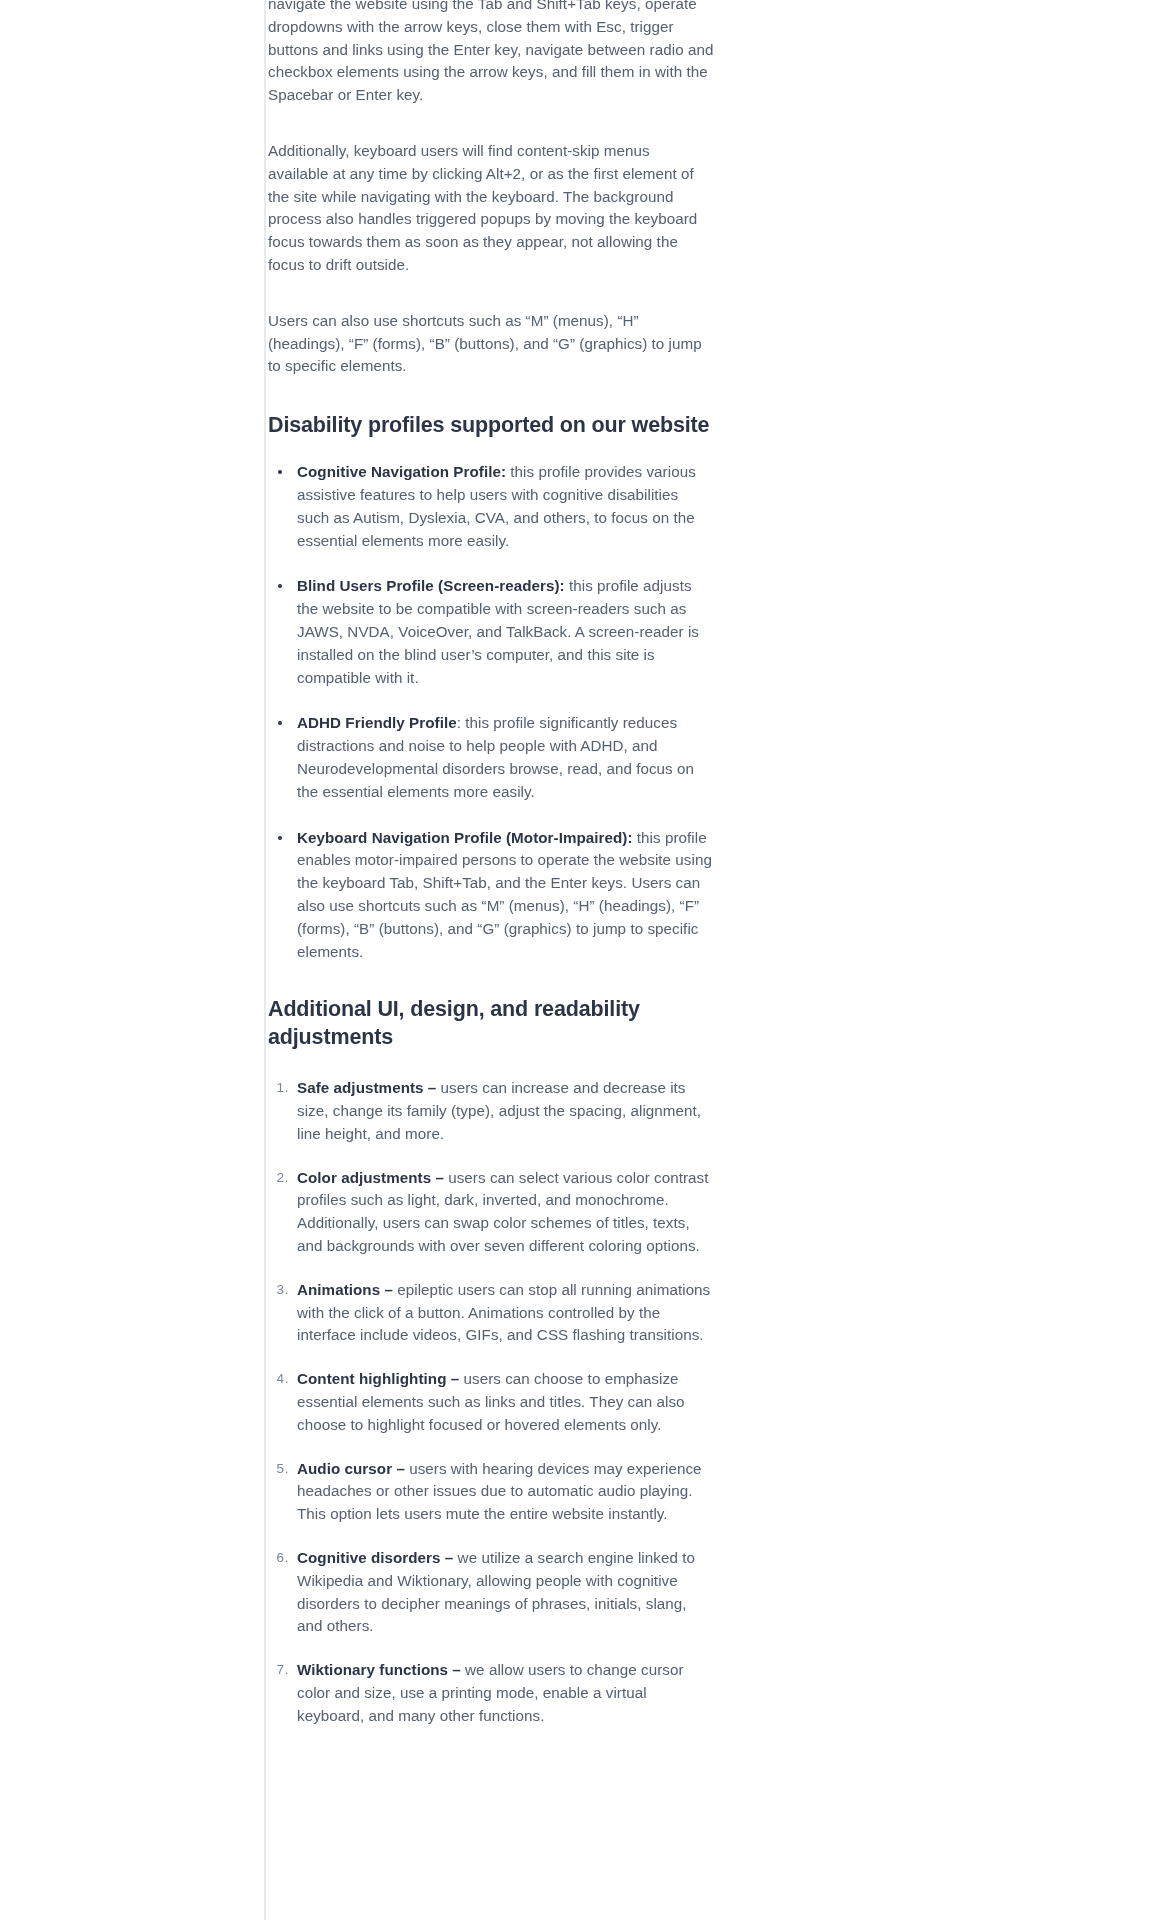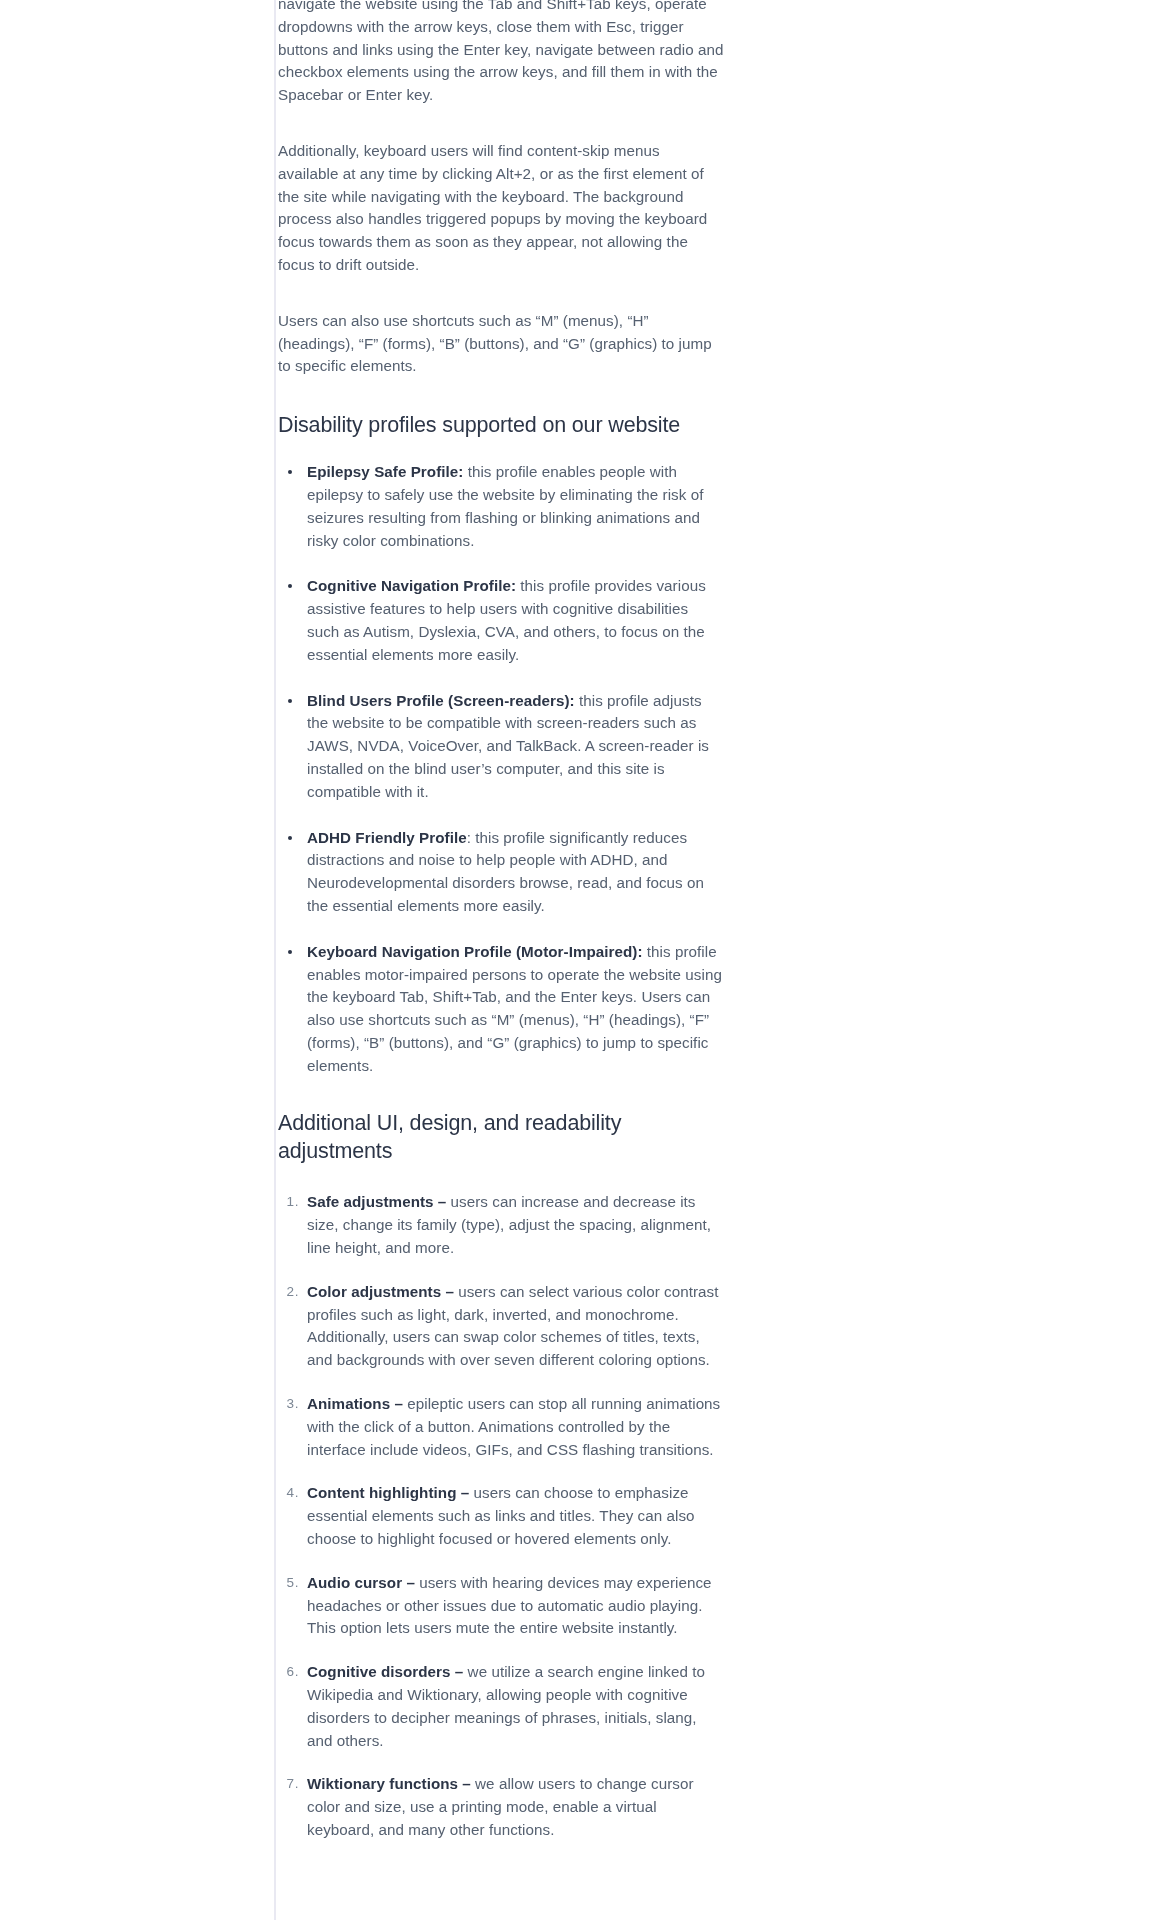--- a/index.html
+++ b/index.html
@@ -11,21 +11,21 @@
     width: 1166px;
     height: 1920px;
     position: relative;
     font-family: "Liberation Sans", sans-serif;
     overflow: hidden;
   }
 
   
   #statement-panel {
     position: absolute;
-    left: 10px;
+    left: 0;
     top: 0;
     width: 1006px;
     height: 1920px;
     background: #ffffff;
   }
 
   
   #content-divider {
     position: absolute;
     left: 264px;
@@ -50,21 +50,21 @@
     letter-spacing: 0.05px;
   }
   p.body-par.first {
     margin-top: -7px;
   }
 
   h3.section-heading {
     margin: 14px 0 22px 0;
     font-size: 21.5px;
     line-height: 28px;
-    font-weight: normal;
+    font-weight: bold;
     color: #2c3547;
     letter-spacing: -0.15px;
   }
   h3.section-heading.second {
     margin-top: 32px;
     margin-bottom: 26px;
   }
 
   ul.profile-list {
     list-style: none;
@@ -132,23 +132,20 @@
   <div id="content-column">
 
     <p class="body-par first">navigate the website using the Tab and Shift+Tab keys, operate dropdowns with the arrow keys, close them with Esc, trigger buttons and links using the Enter key, navigate between radio and checkbox elements using the arrow keys, and fill them in with the Spacebar or Enter key.</p>
     <p class="body-par">Additionally, keyboard users will find content-skip menus available at any time by clicking Alt+2, or as the first element of the site while navigating with the keyboard. The background process also handles triggered popups by moving the keyboard focus towards them as soon as they appear, not allowing the focus to drift outside.</p>
     <p class="body-par">Users can also use shortcuts such as “M” (menus), “H” (headings), “F” (forms), “B” (buttons), and “G” (graphics) to jump to specific elements.</p>
 
     <h3 class="section-heading">Disability profiles supported on our website</h3>
 
     <ul class="profile-list">
       <li>
-        <span class="bullet-dot"></span><span class="lead">Epilepsy Safe Profile:</span><span> this profile enables people with epilepsy to safely use the website by eliminating the risk of seizures resulting from flashing or blinking animations and risky color combinations.</span>
-      </li>
-      <li>
         <span class="bullet-dot"></span><span class="lead">Cognitive Navigation Profile:</span><span> this profile provides various assistive features to help users with cognitive disabilities such as Autism, Dyslexia, CVA, and others, to focus on the essential elements more easily.</span>
       </li>
       <li>
         <span class="bullet-dot"></span><span class="lead">Blind Users Profile (Screen-readers):</span><span> this profile adjusts the website to be compatible with screen-readers such as JAWS, NVDA, VoiceOver, and TalkBack. A screen-reader is installed on the blind user’s computer, and this site is compatible with it.</span>
       </li>
       <li>
         <span class="bullet-dot"></span><span class="lead">ADHD Friendly Profile</span><span>: this profile significantly reduces distractions and noise to help people with ADHD, and Neurodevelopmental disorders browse, read, and focus on the essential elements more easily.</span>
       </li>
       <li>
         <span class="bullet-dot"></span><span class="lead">Keyboard Navigation Profile (Motor-Impaired):</span><span> this profile enables motor-impaired persons to operate the website using the keyboard Tab, Shift+Tab, and the Enter keys. Users can also use shortcuts such as “M” (menus), “H” (headings), “F” (forms), “B” (buttons), and “G” (graphics) to jump to specific elements.</span>

